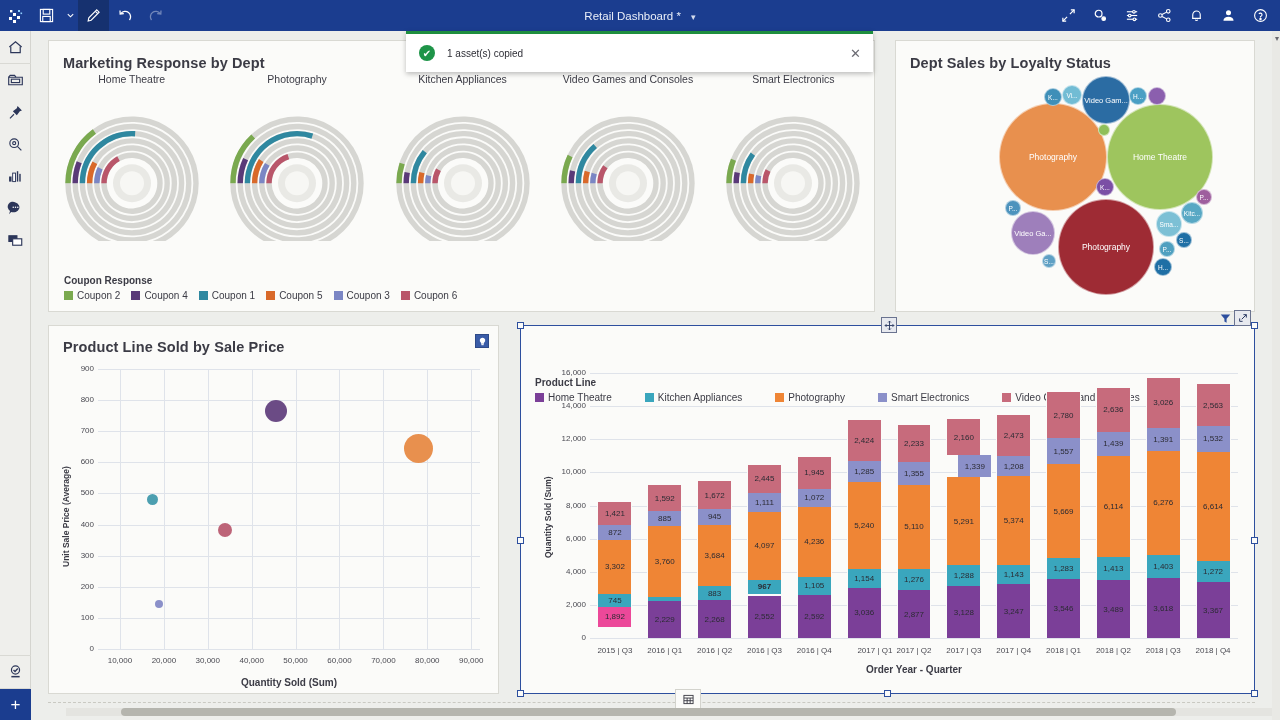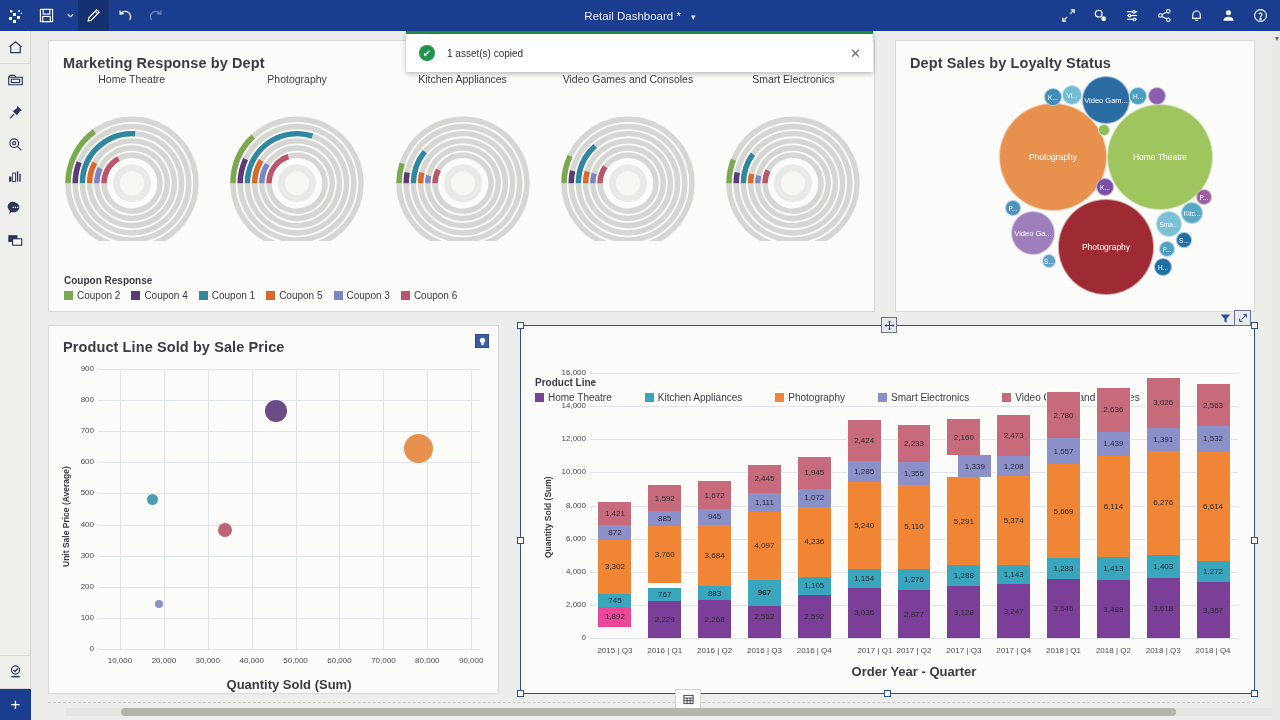--- a/index.html
+++ b/index.html
@@ -89,21 +89,21 @@
   .insight-badge {
     position: absolute; right: 9px; top: 8px; width: 14px; height: 14px;
     background: #3a5ca8; color: #fff; display: flex; align-items: center; justify-content: center;
     font-size: 9px; border: 1px solid #2e4a88;
   }
   .plot { position: absolute; }
   .axis-label-y {
     position: absolute; font-size: 8.5px; color: #3b3b45; font-weight: bold;
     transform: rotate(-90deg); transform-origin: left top; white-space: nowrap;
   }
-  .axis-label-x { position: absolute; font-size: 13px; color: #3b3b45; font-weight: bold; }
+  .axis-label-x { position: absolute; font-size: 10px; color: #3b3b45; font-weight: bold; }
   .tick { position: absolute; font-size: 8px; color: #4a4a52; white-space: nowrap; }
   .gridline { position: absolute; background: #dfe3ea; }
   .dot { position: absolute; border-radius: 50%; }
 
   
   #p-bars {
     left: 489px; top: 294px; width: 735px; height: 369px;
     border: 1.5px solid #2d4f9e;
   }
   .sel-handle {
@@ -608,32 +608,32 @@
         <div class="gridline" style="left: 69px; top: 47px; width: 648px; height: 1px;"></div>
         <div class="tick" style="left: 35px; top: 42px; width: 30px; text-align: right;">16,000</div>
         <div class="bar-seg" style="left: 76.4769px; top: 280.664px; width: 34.8923px; height: 20px; background: #ec4899;">1,892</div>
         <div class="bar-seg" style="left: 76.4769px; top: 268.325px; width: 34.8923px; height: 12.3391px; background: rgb(58, 166, 189);">745</div>
         <div class="bar-seg" style="left: 76.4769px; top: 213.635px; width: 34.8923px; height: 54.6894px; background: rgb(239, 133, 53);">3,302</div>
         <div class="bar-seg" style="left: 76.4769px; top: 199.193px; width: 34.8923px; height: 14.4425px; background: rgb(139, 144, 201);">872</div>
         <div class="bar-seg" style="left: 76.4769px; top: 175.657px; width: 34.8923px; height: 23.5353px; background: rgb(199, 107, 124);">1,421</div>
         <div class="xtick" style="left: 69px; top: 320px; width: 49.8462px;">2015 | Q3</div>
         <div class="bar-seg" style="left: 126.323px; top: 275.082px; width: 34.8923px; height: 36.9178px; background: rgb(123, 63, 152);">2,229</div>
         <div class="bar-seg" style="left: 126.323px; top: 262.379px; width: 34.8923px; height: 12.7034px; background: rgb(58, 166, 189);">767</div>
-        <div class="bar-seg" style="left: 126.323px; top: 200.104px; width: 34.8923px; height: 57px; background: rgb(239, 133, 53);">3,760</div>
+        <div class="bar-seg" style="left: 126.323px; top: 200.104px; width: 34.8923px; height: 71px; background: rgb(239, 133, 53);">3,760</div>
         <div class="bar-seg" style="left: 126.323px; top: 185.446px; width: 34.8923px; height: 14.6578px; background: rgb(139, 144, 201);">885</div>
         <div class="bar-seg" style="left: 126.323px; top: 159.078px; width: 34.8923px; height: 26.3675px; background: rgb(199, 107, 124);">1,592</div>
         <div class="xtick" style="left: 118.846px; top: 320px; width: 49.8462px;">2016 | Q1</div>
         <div class="bar-seg" style="left: 176.169px; top: 274.436px; width: 34.8923px; height: 37.5638px; background: rgb(123, 63, 152);">2,268</div>
         <div class="bar-seg" style="left: 176.169px; top: 259.812px; width: 34.8923px; height: 14.6247px; background: rgb(58, 166, 189);">883</div>
         <div class="bar-seg" style="left: 176.169px; top: 198.795px; width: 34.8923px; height: 61.0162px; background: rgb(239, 133, 53);">3,684</div>
         <div class="bar-seg" style="left: 176.169px; top: 183.144px; width: 34.8923px; height: 15.6516px; background: rgb(139, 144, 201);">945</div>
         <div class="bar-seg" style="left: 176.169px; top: 155.451px; width: 34.8923px; height: 27.6925px; background: rgb(199, 107, 124);">1,672</div>
         <div class="xtick" style="left: 168.692px; top: 320px; width: 49.8462px;">2016 | Q2</div>
         <div class="bar-seg" style="left: 226.015px; top: 269.733px; width: 34.8923px; height: 42.2675px; background: rgb(123, 63, 152);">2,552</div>
-        <div class="bar-seg" style="left: 226.015px; top: 253.717px; width: 34.8923px; height: 26px; background: rgb(58, 166, 189); font-weight: bold;">967</div>
+        <div class="bar-seg" style="left: 226.015px; top: 253.717px; width: 34.8923px; height: 14px; background: rgb(58, 166, 189); font-weight: bold;">967</div>
         <div class="bar-seg" style="left: 226.015px; top: 185.86px; width: 34.8923px; height: 67.8566px; background: rgb(239, 133, 53);">4,097</div>
         <div class="bar-seg" style="left: 226.015px; top: 167.459px; width: 34.8923px; height: 18.4009px; background: rgb(139, 144, 201);">1,111</div>
         <div class="bar-seg" style="left: 226.015px; top: 138.524px; width: 34.8923px; height: 28.9347px; background: rgb(199, 107, 124);">2,445</div>
         <div class="xtick" style="left: 218.538px; top: 320px; width: 49.8462px;">2016 | Q3</div>
         <div class="bar-seg" style="left: 275.862px; top: 269.07px; width: 34.8923px; height: 42.93px; background: rgb(123, 63, 152);">2,592</div>
         <div class="bar-seg" style="left: 275.862px; top: 250.768px; width: 34.8923px; height: 18.3016px; background: rgb(58, 166, 189);">1,105</div>
         <div class="bar-seg" style="left: 275.862px; top: 180.61px; width: 34.8923px; height: 70.1587px; background: rgb(239, 133, 53);">4,236</div>
         <div class="bar-seg" style="left: 275.862px; top: 162.855px; width: 34.8923px; height: 17.755px; background: rgb(139, 144, 201);">1,072</div>
         <div class="bar-seg" style="left: 275.862px; top: 130.641px; width: 34.8923px; height: 32.2141px; background: rgb(199, 107, 124);">1,945</div>
         <div class="xtick" style="left: 268.385px; top: 320px; width: 49.8462px;">2016 | Q4</div>

